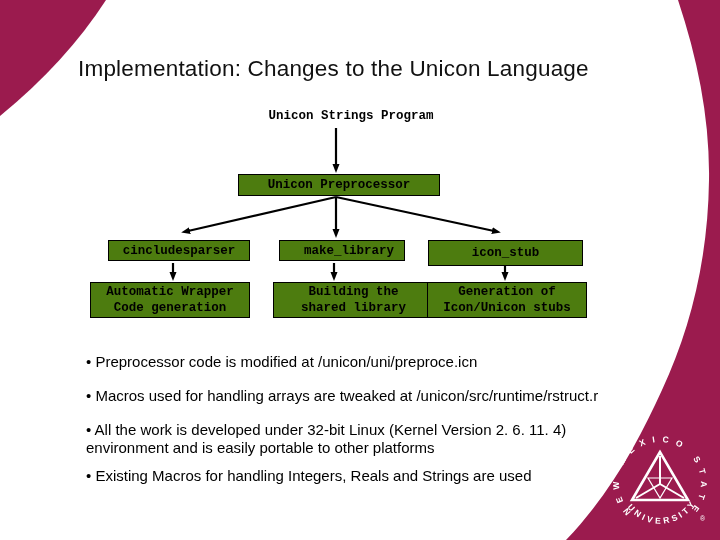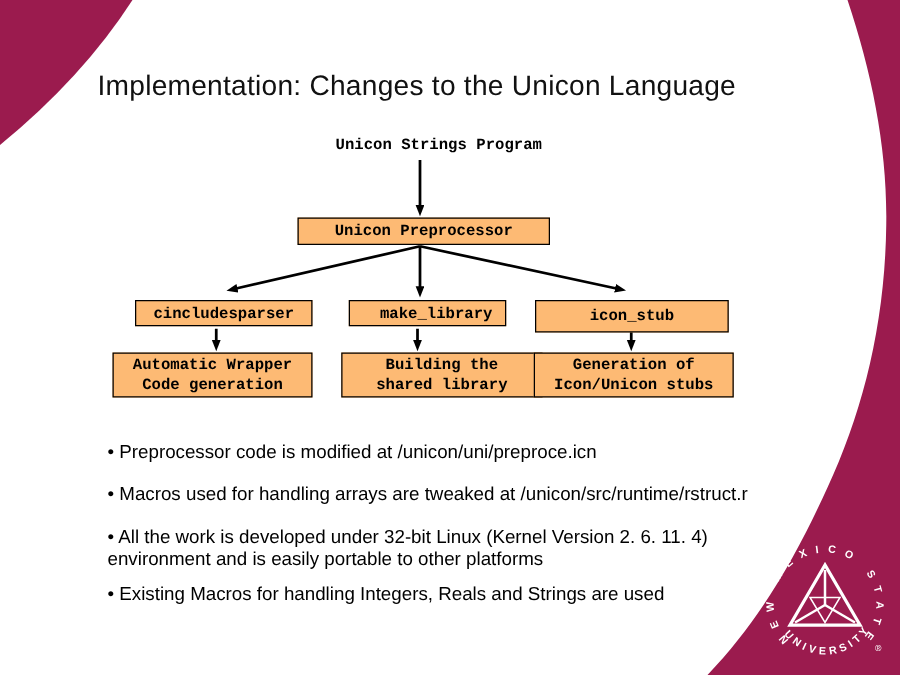--- a/index.html
+++ b/index.html
@@ -11,21 +11,21 @@
   .title {
     left:78px; top:56px; font-size:22.5px; color:#111; z-index:2;
     letter-spacing:0.2px; white-space:nowrap;
   }
   .mono {
     font-family:"Liberation Mono","DejaVu Sans Mono",monospace;
     font-weight:bold; font-size:12.5px; line-height:16px; z-index:2;
   }
   .srclabel { left:241px; top:108px; width:220px; text-align:center; }
   .dbox {
-    border:1px solid #000; background:#fdba74; display:flex; flex-direction:column;
+    border:1px solid #000; background:#4d7c0f; display:flex; flex-direction:column;
     align-items:center; justify-content:center; text-align:center; box-sizing:border-box;
   }
   .preproc { left:238px; top:174px; width:202px; height:22px; }
   .tool1 { left:108px; top:240px; width:142px; height:21px; }
   .tool2 { left:279px; top:240px; width:126px; height:21px;padding-left:14px; }
   .tool3 { left:428px; top:240px; width:155px; height:26px; }
   .fn1 { left:90px;  top:282px; width:160px; height:36px; }
   .fn2 { left:273px; top:282px; width:161px; height:36px; }
   .fn3 { left:427px; top:282px; width:160px; height:36px; }
   .bullet {

